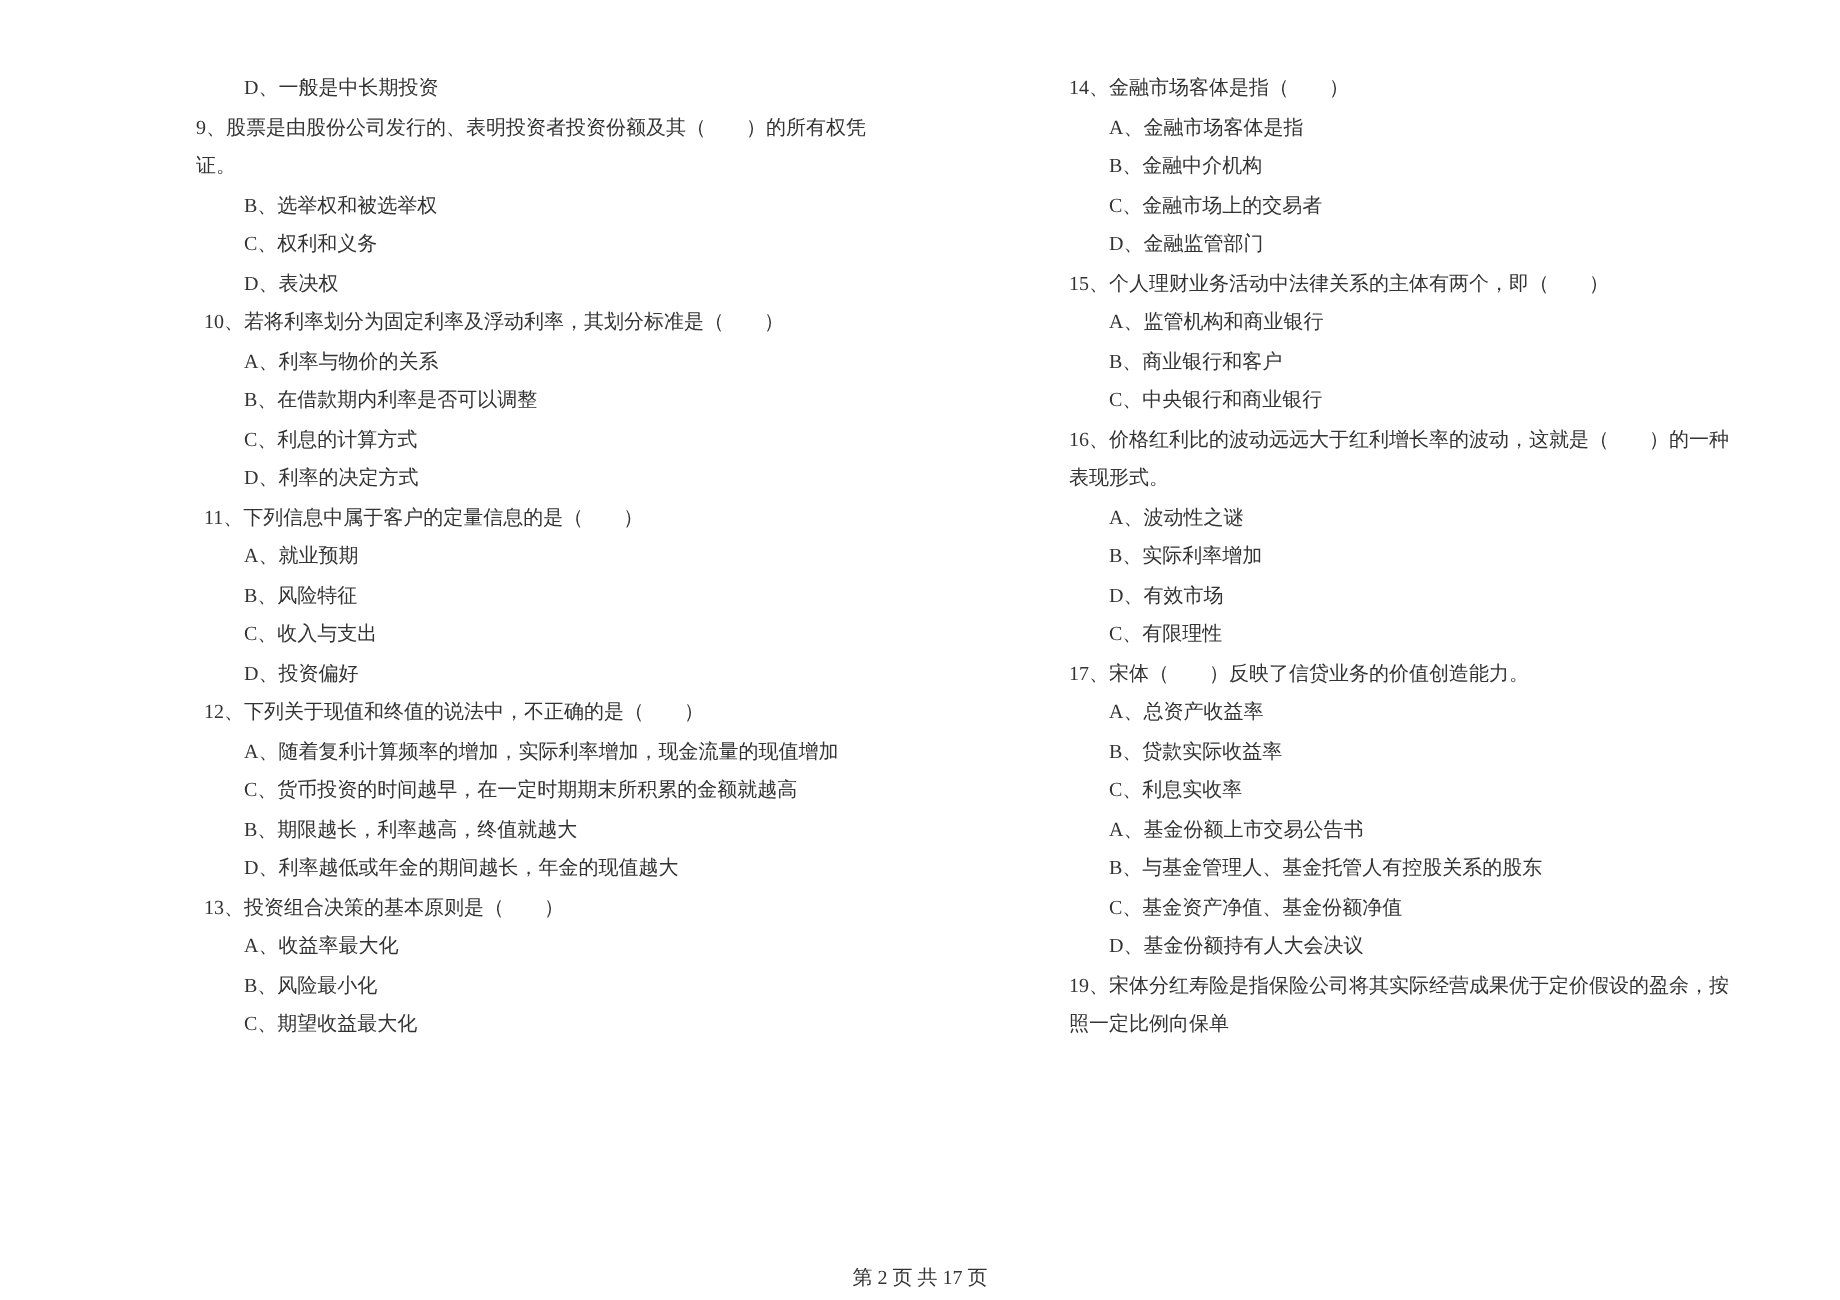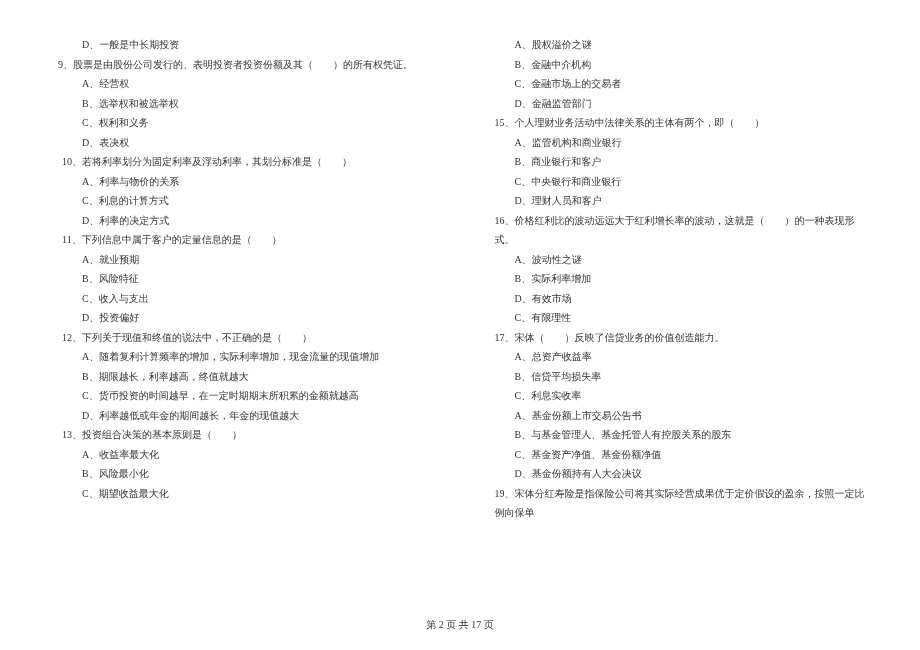--- a/index.html
+++ b/index.html
@@ -17,88 +17,89 @@
       position: relative;
       padding: 35px 50px 30px 50px;
     }
     .content {
       display: flex;
       gap: 45px;
     }
     .column {
       flex: 1;
       line-height: 1.95;
+      margin-left: 40px;
     }
     .option {
       padding-left: 32px;
     }
     .question {
       padding-left: 12px;
     }
     .question-9 {
       padding-left: 8px;
       font-family: Liberation Serif, serif;
     }
     .footer {
       position: absolute;
-      bottom: 18px;
+      bottom: 4px;
       left: 0;
       right: 0;
       text-align: center;
       font-size: 10px;
     }
   </style>
 </head>
 <body>
 
 <div class="content">
   <div class="column" id="left-col">
       <div class="option">D、一般是中长期投资</div>
       <div class="question-9">9、股票是由股份公司发行的、表明投资者投资份额及其（　　）的所有权凭证。</div>
-      <div class="option">A、经营权</div>
       <div class="option">B、选举权和被选举权</div>
       <div class="option">C、权利和义务</div>
       <div class="option">D、表决权</div>
       <div class="question">10、若将利率划分为固定利率及浮动利率，其划分标准是（　　）</div>
       <div class="option">A、利率与物价的关系</div>
+      <div class="option">B、在借款期内利率是否可以调整</div>
       <div class="option">C、利息的计算方式</div>
       <div class="option">D、利率的决定方式</div>
       <div class="question">11、下列信息中属于客户的定量信息的是（　　）</div>
       <div class="option">A、就业预期</div>
       <div class="option">B、风险特征</div>
       <div class="option">C、收入与支出</div>
       <div class="option">D、投资偏好</div>
       <div class="question">12、下列关于现值和终值的说法中，不正确的是（　　）</div>
       <div class="option">A、随着复利计算频率的增加，实际利率增加，现金流量的现值增加</div>
+      <div class="option">C、货币投资的时间越早，在一定时期期末所积累的金额就越高</div>
       <div class="option">B、期限越长，利率越高，终值就越大</div>
-      <div class="option">C、货币投资的时间越早，在一定时期期末所积累的金额就越高</div>
       <div class="option">D、利率越低或年金的期间越长，年金的现值越大</div>
       <div class="question">13、投资组合决策的基本原则是（　　）</div>
       <div class="option">A、收益率最大化</div>
       <div class="option">B、风险最小化</div>
       <div class="option">C、期望收益最大化</div>
     </div>
   <div class="column" id="right-col">
-      <div class="option">A、股权溢价之谜</div>
+      <div class="question">14、金融市场客体是指（　　）</div>
+      <div class="option">A、金融市场客体是指</div>
       <div class="option">B、金融中介机构</div>
       <div class="option">C、金融市场上的交易者</div>
       <div class="option">D、金融监管部门</div>
       <div class="question">15、个人理财业务活动中法律关系的主体有两个，即（　　）</div>
       <div class="option">A、监管机构和商业银行</div>
       <div class="option">B、商业银行和客户</div>
       <div class="option">C、中央银行和商业银行</div>
-      <div class="option">D、理财人员和客户</div>
       <div class="question">16、价格红利比的波动远远大于红利增长率的波动，这就是（　　）的一种表现形式。</div>
       <div class="option">A、波动性之谜</div>
       <div class="option">B、实际利率增加</div>
       <div class="option">D、有效市场</div>
       <div class="option">C、有限理性</div>
       <div class="question">17、宋体（　　）反映了信贷业务的价值创造能力。</div>
       <div class="option">A、总资产收益率</div>
-      <div class="option">B、信贷平均损失率</div>
+      <div class="option">B、贷款实际收益率</div>
       <div class="option">C、利息实收率</div>
       <div class="option">A、基金份额上市交易公告书</div>
       <div class="option">B、与基金管理人、基金托管人有控股关系的股东</div>
       <div class="option">C、基金资产净值、基金份额净值</div>
       <div class="option">D、基金份额持有人大会决议</div>
       <div class="question">19、宋体分红寿险是指保险公司将其实际经营成果优于定价假设的盈余，按照一定比例向保单</div>
     </div>
 </div>
 
 <div class="footer">第 2 页 共 17 页</div>

